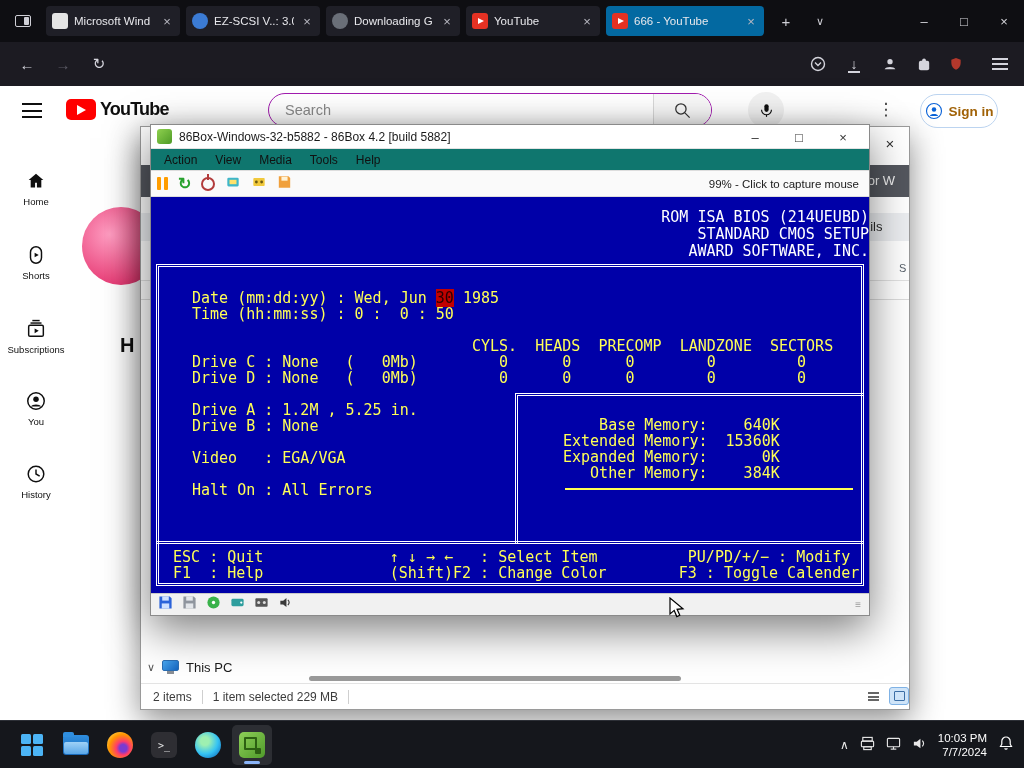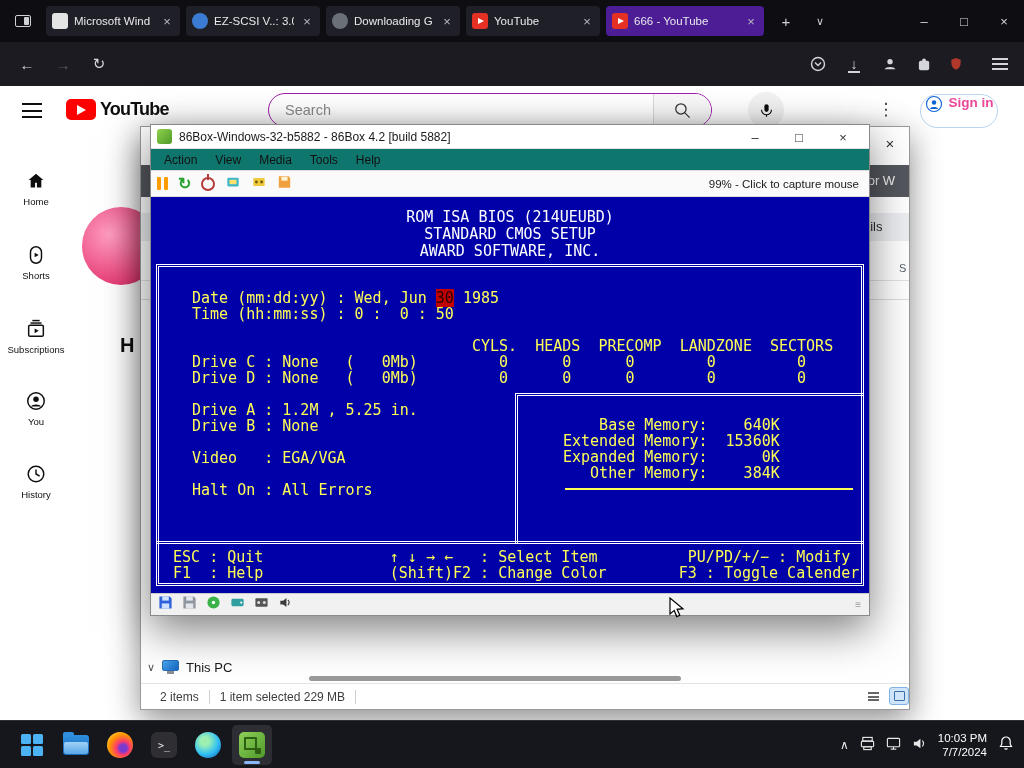--- a/index.html
+++ b/index.html
@@ -4,21 +4,21 @@
 <style>
 *{margin:0;padding:0;box-sizing:border-box}
 html,body{width:1024px;height:768px;overflow:hidden;background:#000;font-family:"Liberation Sans",sans-serif;position:relative}
 
 
 .tabbar{position:absolute;left:0;top:0;width:1024px;height:42px;background:#0e0e12;z-index:1}
 .ffview{position:absolute;left:8px;top:8px;width:30px;height:26px;display:flex;align-items:center;justify-content:center}
 .ffview .g{width:16px;height:12px;border:1.6px solid #cfcfd6;border-radius:2px;position:relative}
 .ffview .g::after{content:"";position:absolute;right:1px;top:1px;width:5px;height:8px;background:#cfcfd6;border-radius:1px}
 .tab{position:absolute;top:6px;height:30px;width:134px;background:#1f1f27;border-radius:4px;display:flex;align-items:center;padding:0 6px;gap:6px}
-.tab.active{background:#4c1d95}
+.tab.active{background:#0369a1}
 .tab .lbl{flex:1;font-size:11.5px;color:#e8e8ec;white-space:nowrap;overflow:hidden}
 .tab .x{color:#b9b9c2;font-size:13px;width:14px;text-align:center}
 .fav{width:16px;height:16px;border-radius:3px;flex:none;position:relative}
 .fav-ms{background:#e4e4e4}
 .fav-disk{background:#3b7bd4;border-radius:8px}
 .fav-tool{background:#6a6f78;border-radius:8px}
 .fav-yt{background:#e53123}
 .fav-yt::after{content:"";position:absolute;left:6px;top:4.5px;border-left:6px solid #fff;border-top:3.5px solid transparent;border-bottom:3.5px solid transparent}
 .tbtn{position:absolute;top:8px;width:28px;height:26px;color:#cfcfd6;display:flex;align-items:center;justify-content:center;font-size:15px;border-radius:4px}
 .winctl{position:absolute;right:0;top:0;height:42px;display:flex;align-items:center;color:#d6d6dc}
@@ -48,42 +48,42 @@
 .burger i{display:block;height:2px;background:#0f0f0f;margin-bottom:4.5px}
 .logo{position:absolute;left:66px;top:13px;display:flex;align-items:center;gap:4px}
 .logo .box{width:30px;height:21px;background:#f00;border-radius:5px;position:relative}
 .logo .box::after{content:"";position:absolute;left:11px;top:5.5px;border-left:9px solid #fff;border-top:5px solid transparent;border-bottom:5px solid transparent}
 .logo .wm{font-size:18px;font-weight:bold;color:#0f0f0f;letter-spacing:-0.8px}
 .ytsearch{position:absolute;left:268px;top:7px;width:444px;height:34px;border:1px solid #a21caf;border-radius:17px;display:flex;align-items:center;overflow:hidden;background:#fff}
 .ytsearch .ph{flex:1;padding-left:16px;font-size:14.5px;color:#8a8a8a}
 .ytsearch .btn{width:58px;height:100%;background:#f8f8f8;border-left:1px solid #d8d8d8;display:flex;align-items:center;justify-content:center}
 .mic{position:absolute;left:748px;top:6px;width:36px;height:36px;border-radius:18px;background:#f1f1f1;display:flex;align-items:center;justify-content:center}
 .kebab{position:absolute;left:876px;top:13px;font-size:17px;color:#3c3c3c;width:20px;text-align:center}
-.signin{position:absolute;left:920px;top:8px;width:78px;height:34px;border:1px solid #bcd4f0;border-radius:17px;display:flex;align-items:flex-start;justify-content:center;gap:6px;color:#ec4899;font-size:13.5px;font-weight:bold}
+.signin{position:absolute;left:920px;top:8px;width:78px;height:34px;border:1px solid #bcd4f0;border-radius:17px;display:flex;align-items:center;justify-content:center;gap:6px;color:#a16207;font-size:13.5px;font-weight:bold}
 .sitem{position:absolute;left:0;width:72px;height:56px;display:flex;flex-direction:column;align-items:center;gap:4px;padding-top:6px;background:#fff}
 .sitem .sl{font-size:9.5px;color:#0f0f0f}
 .avatar{position:absolute;left:82px;top:121px;width:78px;height:78px;border-radius:50%;background:radial-gradient(circle at 35% 35%,#ff9ec2,#e83e77 70%,#c92a5e)}
 .heading{position:absolute;left:120px;top:248px;font-size:20px;font-weight:bold;color:#0f0f0f}
 
 
 .dialog{position:absolute;left:140px;top:126px;width:770px;height:584px;background:#fff;border:1px solid #9a9a9a;box-shadow:0 10px 30px rgba(0,0,0,.45);z-index:2}
 .dlg-close{position:absolute;left:736px;top:5px;width:26px;height:22px;color:#333;font-size:15px;display:flex;align-items:center;justify-content:center}
 .dlg-band1{position:absolute;left:0;top:38px;width:768px;height:32px;background:#54575e;color:#f2f2f2;font-size:13px}
 .dlg-band1 span{position:absolute;left:718px;top:8px}
 .dlg-band2{position:absolute;left:0;top:86px;width:768px;height:28px;background:#eceef1;color:#2a2a2a;font-size:13px}
 .dlg-band2 span{position:absolute;left:722px;top:6px}
 .dlg-cols{position:absolute;left:0;top:128px;width:768px;height:26px;border-bottom:1px solid #e2e2e2;color:#57606a;font-size:11px}
 .dlg-sep{position:absolute;left:0;top:172px;width:768px;border-top:1px solid #dcdcdc}
 .tree{position:absolute;left:6px;top:533px;display:flex;align-items:center;gap:7px;font-size:13px;color:#1b1b1b}
 .chev{color:#555;font-size:11px}
 .pcico{width:17px;height:15px;position:relative}
 .pcico .scr{position:absolute;left:0;top:0;width:17px;height:11px;border-radius:2px;background:linear-gradient(135deg,#49a7f0,#1565c0);border:1px solid #2a6db3}
 .pcico .base{position:absolute;left:5px;top:11px;width:7px;height:3px;background:#8a8f96}
 .hscroll{position:absolute;left:168px;top:549px;width:372px;height:5px;background:#9a9a9a;border-radius:3px}
-.dlg-status{position:absolute;left:0;top:556px;width:768px;height:26px;border-top:1px solid #e4e4e4;display:flex;align-items:center;font-size:12px;color:#3c3c3c;padding-left:19px}
+.dlg-status{position:absolute;left:0;top:556px;width:768px;height:26px;border-top:1px solid #e4e4e4;display:flex;align-items:center;font-size:12px;color:#3c3c3c;padding-left:12px}
 .dlg-status .sp{width:1px;height:14px;background:#cfcfcf;margin:0 10px}
 .viewbtns{position:absolute;left:722px;top:560px;display:flex;gap:6px}
 .vb{width:20px;height:18px;border-radius:3px;display:flex;align-items:center;justify-content:center}
 .vb.on{background:#cfe4f8;border:1px solid #7fb2e5}
 .vb .rows{width:11px;height:9px;border-top:2px solid #666;border-bottom:2px solid #666;position:relative}
 .vb .rows::after{content:"";position:absolute;left:0;top:2.5px;width:11px;height:2px;background:#666}
 .vb .thumb{width:11px;height:10px;border:1.5px solid #3c6ea5;border-radius:1px}
 
 
 .emu{position:absolute;left:150px;top:124px;width:720px;height:492px;background:#ececec;border:1px solid #8a8a8a;box-shadow:0 14px 40px rgba(0,0,0,.5);z-index:10}
@@ -94,21 +94,21 @@
 .emu-menu{position:absolute;left:0;top:24px;width:100%;height:22px;background:#0f766e;border-bottom:1px solid #ddd;display:flex;align-items:center;padding-left:4px}
 .emu-menu span{padding:0 9px;font-size:12px;color:#111}
 .emu-tools{position:absolute;left:0;top:46px;width:100%;height:26px;background:#fafafa;border-bottom:1px solid #ddd;display:flex;align-items:center;padding:0 6px;gap:10px}
 .pause{display:flex;gap:3px}
 .pause i{width:4px;height:13px;background:#ff9d00;border-radius:1px}
 .resetg{color:#28a12e;font-size:16px;font-weight:bold;line-height:1}
 .powerg{width:14px;height:14px;border:2px solid #b23b3b;border-radius:50%;position:relative}
 .powerg::after{content:"";position:absolute;left:4px;top:-5px;width:2px;height:6px;background:#b23b3b}
 .hint{margin-left:auto;font-size:11.5px;color:#1a1a1a;padding-right:4px}
 .bios{position:absolute;left:0;top:72px;width:718px;height:396px;background:#0000a8;font-family:"DejaVu Sans Mono",monospace;font-size:15px;line-height:16px}
-.bios .c{position:absolute;width:100%;text-align:center;color:#fff;white-space:pre}
+.bios .c{position:absolute;width:100%;text-align:right;color:#fff;white-space:pre}
 .bx{position:absolute;left:5px;top:67px;width:708px;height:322px;border:3px double #fff}
 .bl{position:absolute;white-space:pre;color:#ffff55}
 .day{background:#c00000;color:#2a0000}
 .membox{position:absolute;left:356px;top:126px;right:-3px;height:151px;border-top:3px double #fff;border-left:3px double #fff}
 .totline{position:absolute;left:406px;top:221px;width:288px;border-top:2px solid #ffff55}
 .helpsep{position:absolute;left:-3px;right:-3px;top:274px;border-top:3px double #fff}
 .emu-status{position:absolute;left:0;bottom:0;width:100%;height:22px;background:#f1f1f1;border-top:1px solid #c9c9c9;display:flex;align-items:center;gap:9px;padding:0 7px}
 .grip{margin-left:auto;color:#9a9a9a;font-size:10px;letter-spacing:1px}
 
 

